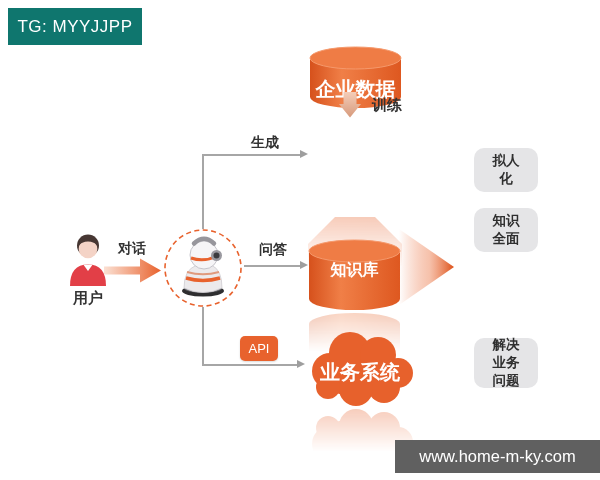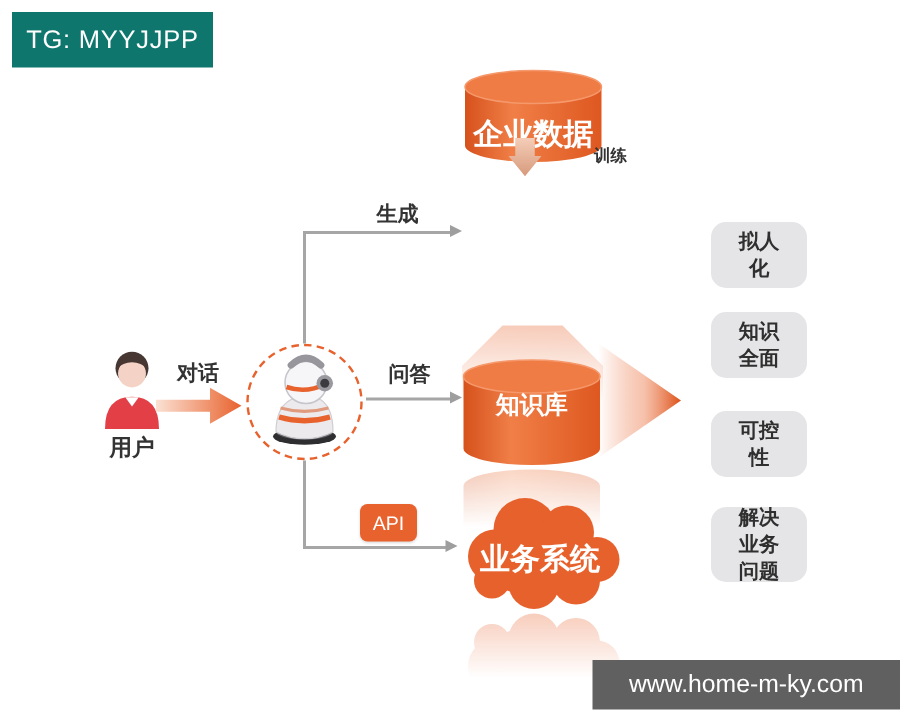--- a/index.html
+++ b/index.html
@@ -143,21 +143,21 @@
       <ellipse cx="46.5" cy="12" rx="45.5" ry="11" fill="#ef7c45" stroke="#f5996c" stroke-width="1"></ellipse>
     </svg>
     <div class="node-label" style="top:30px;">企业数据</div>
   </div>
 
   <div class="abs" style="left:339px;top:92px;width:22px;height:26px;">
     <svg width="22" height="26" viewBox="0 0 22 26">
       <polygon points="4.5,0 17.5,0 17.5,12 22,12 11,25.5 0,12 4.5,12" fill="url(#trainArrow)"></polygon>
     </svg>
   </div>
-  <div class="abs edge-label" style="left:364px;top:96px;width:46px;font-size:11px;margin-left:20px;">训练</div>
+  <div class="abs edge-label" style="left:364px;top:96px;width:46px;font-size:15px;">训练</div>
 
   <div class="abs reflect" style="left:307px;top:216px;width:96px;height:93px;">
     <svg width="96" height="93" viewBox="0 0 96 93">
       <polygon points="28,1 68,1 95,28 95,65 68,92 28,92 1,65 1,28" fill="url(#octFill)"></polygon>
     </svg>
   </div>
 
   <div class="abs" style="left:308px;top:239px;width:93px;height:72px;">
     <svg width="93" height="72" viewBox="0 0 93 72">
       <path d="M1,12 L1,60 A45.5,11 0 0 0 92,60 L92,12" fill="url(#cylBody)"></path>
@@ -207,23 +207,20 @@
       <polygon points="0,2 55,40 0,78" fill="url(#bigArrow)"></polygon>
     </svg>
   </div>
 
   <div class="abs benefit" style="top:148px;height:44px;">
     <span>拟人化</span>
   </div>
   <div class="abs benefit" style="top:208px;height:44px;">
     <span>知识全面</span>
   </div>
-  <div class="abs benefit" style="top:274px;height:44px;">
-    <span>可控性</span>
-  </div>
   <div class="abs watermark">
     <span>www.home-m-ky.com</span>
   </div>
 
   <div class="abs benefit" style="top:338px;height:50px;">
     <span>解决业务问题</span>
   </div>
 
 </div>
 

